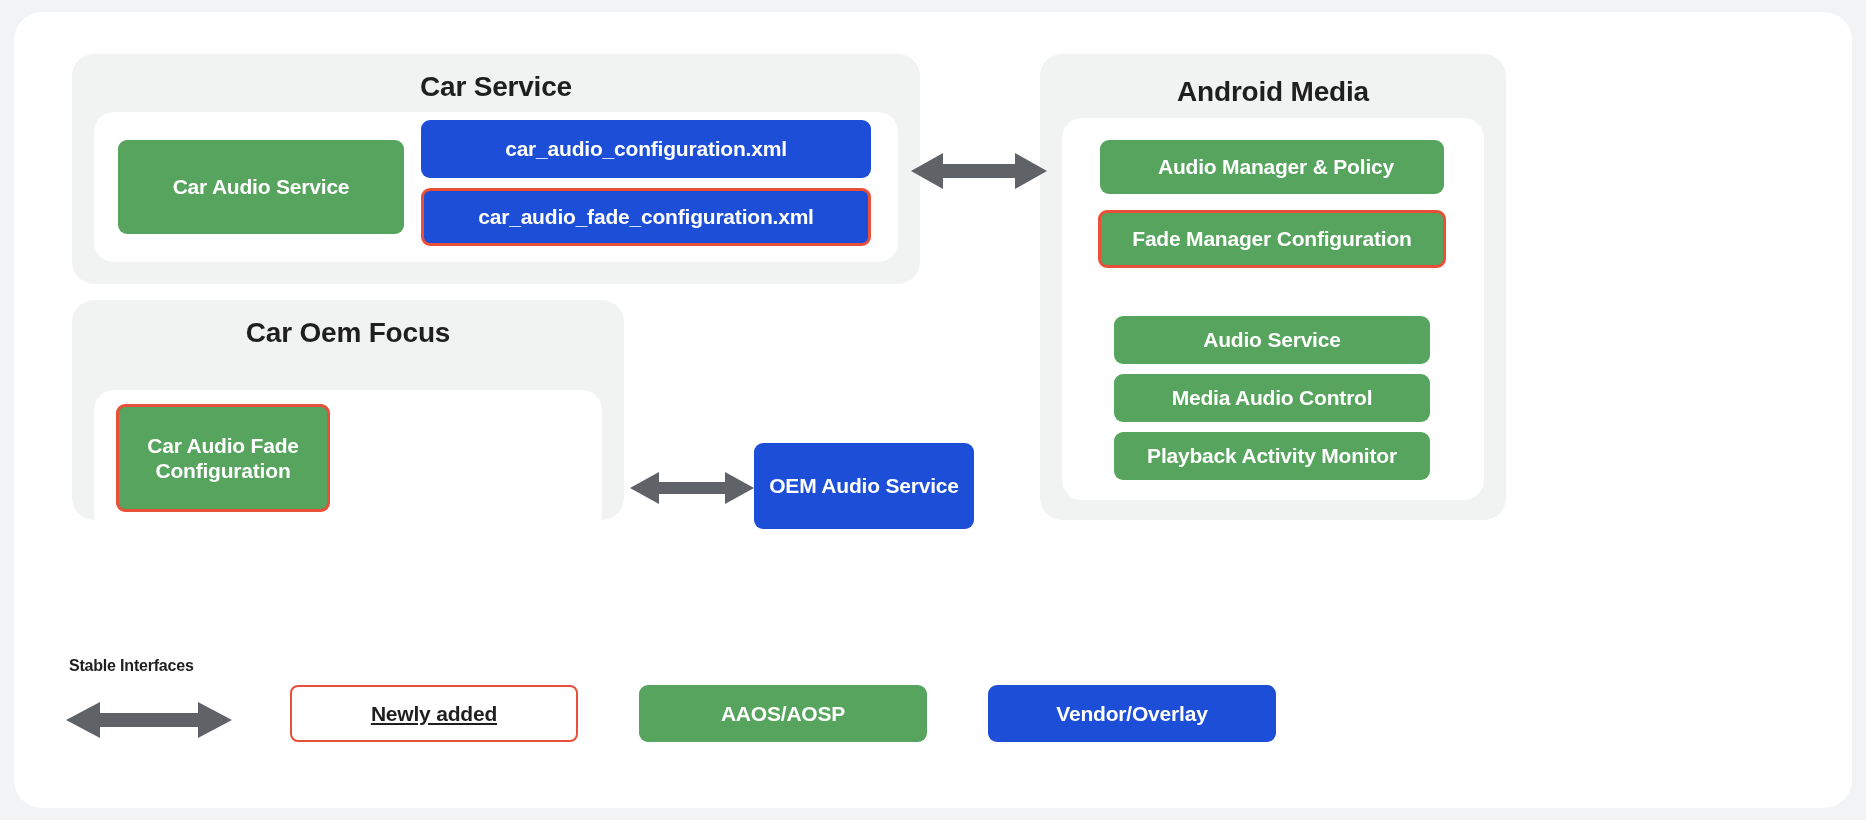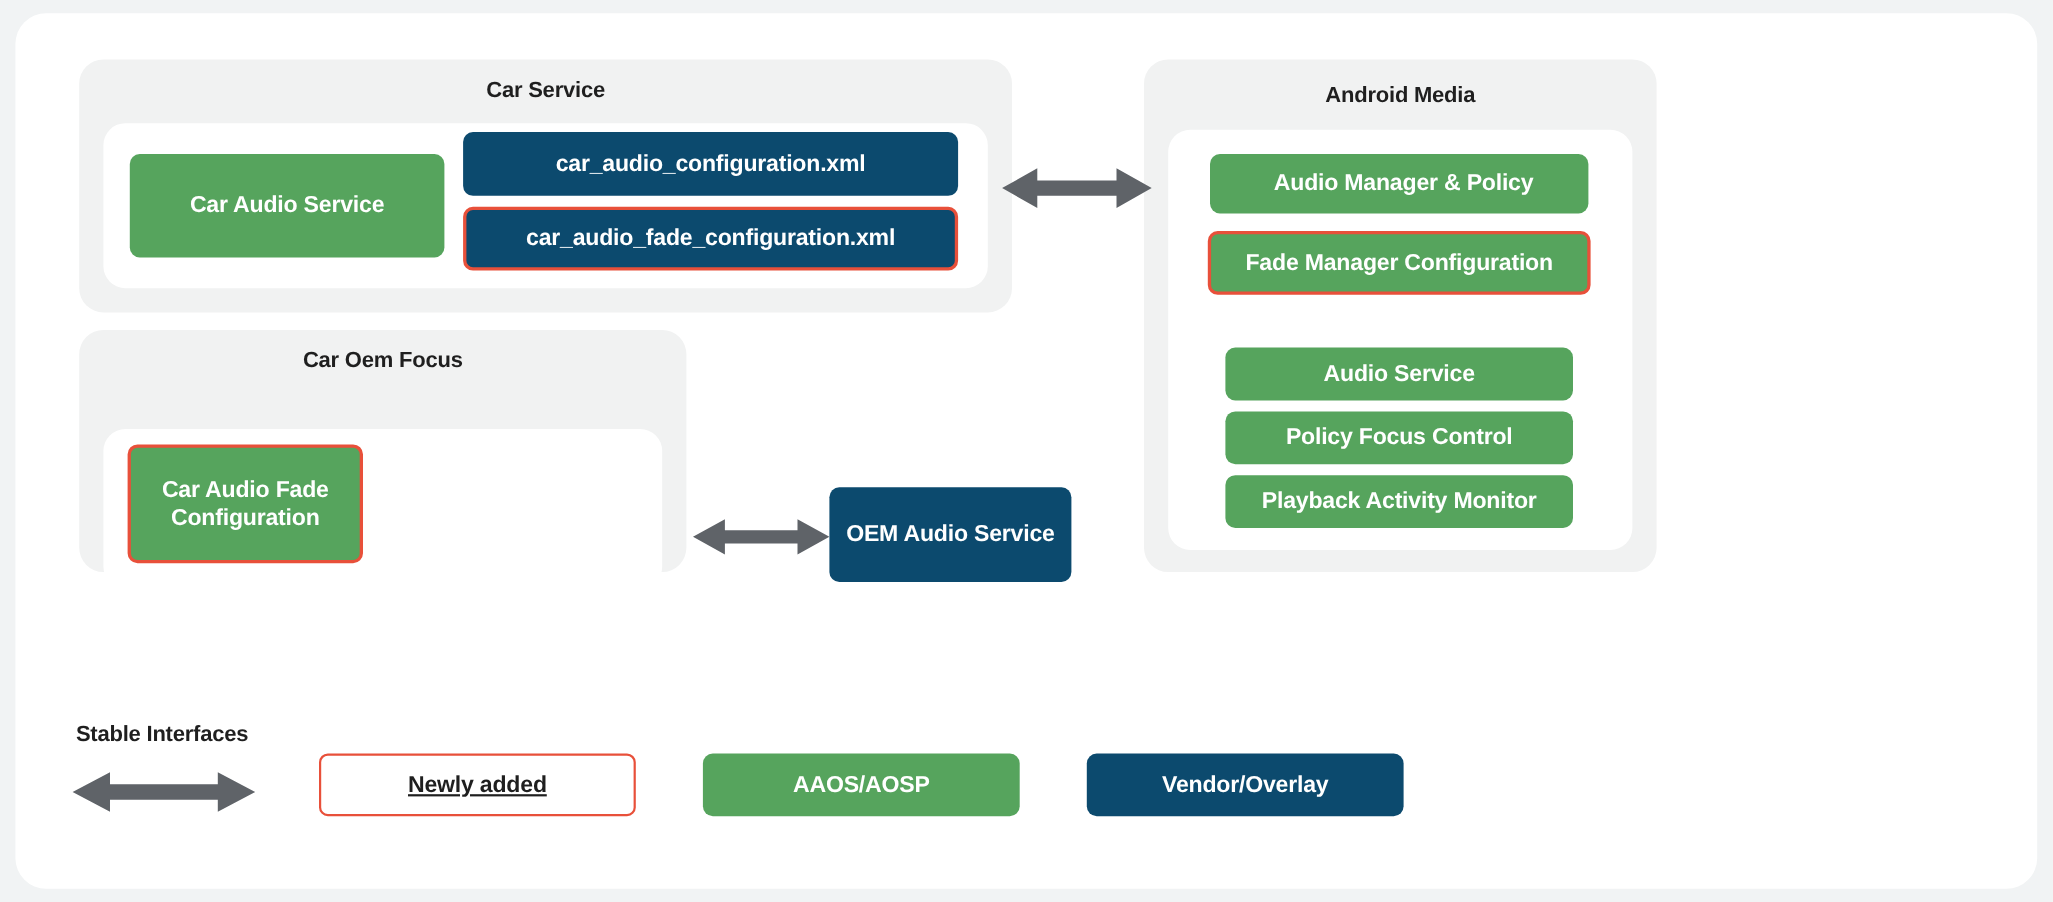--- a/index.html
+++ b/index.html
@@ -28,21 +28,21 @@
   .group {
     position: absolute;
     background: #f1f2f2;
     border-radius: 22px;
   }
   .group-title {
     position: absolute;
     left: 0;
     right: 0;
     text-align: center;
-    font-size: 20px;
+    font-size: 28px;
     font-weight: bold;
     color: #1f1f1f;
     letter-spacing: -0.2px;
   }
   .inner {
     position: absolute;
     background: #ffffff;
     border-radius: 20px;
   }
   
@@ -55,32 +55,32 @@
     border-radius: 9px;
     color: #ffffff;
     font-size: 21px;
     font-weight: bold;
     line-height: 1.2;
     box-sizing: border-box;
     padding: 2px 8px;
     letter-spacing: -0.2px;
   }
   .green { background: #56a45d; }
-  .blue  { background: #0c4a6e; }
+  .blue  { background: #1d4ed8; }
   .hl    { border: 3px solid #e8503a; }
   .legend-white {
     background: #ffffff;
     color: #1f1f1f;
     border: 2px solid #e8503a;
     border-radius: 8px;
     text-decoration: underline;
   }
   .plain-label {
     position: absolute;
-    font-size: 20px;
+    font-size: 16px;
     font-weight: bold;
     color: #1f1f1f;
     letter-spacing: -0.2px;
   }
   .arrow {
     position: absolute;
   }
 </style>
 </head>
 <body>
@@ -127,21 +127,21 @@
 
         <div class="node green hl" style="left:36px; top:92px; width:348px; height:58px;">
           <span>Fade Manager Configuration</span>
         </div>
 
         <div class="node green" style="left:52px; top:198px; width:316px; height:48px;">
           <span>Audio Service</span>
         </div>
 
         <div class="node green" style="left:52px; top:256px; width:316px; height:48px;">
-          <span>Policy Focus Control</span>
+          <span>Media Audio Control</span>
         </div>
 
         <div class="node green" style="left:52px; top:314px; width:316px; height:48px;">
           <span>Playback Activity Monitor</span>
         </div>
       </div>
     </div>
 
     <div class="node blue" style="left:740px; top:431px; width:220px; height:86px;">
       <span>OEM Audio Service</span>

